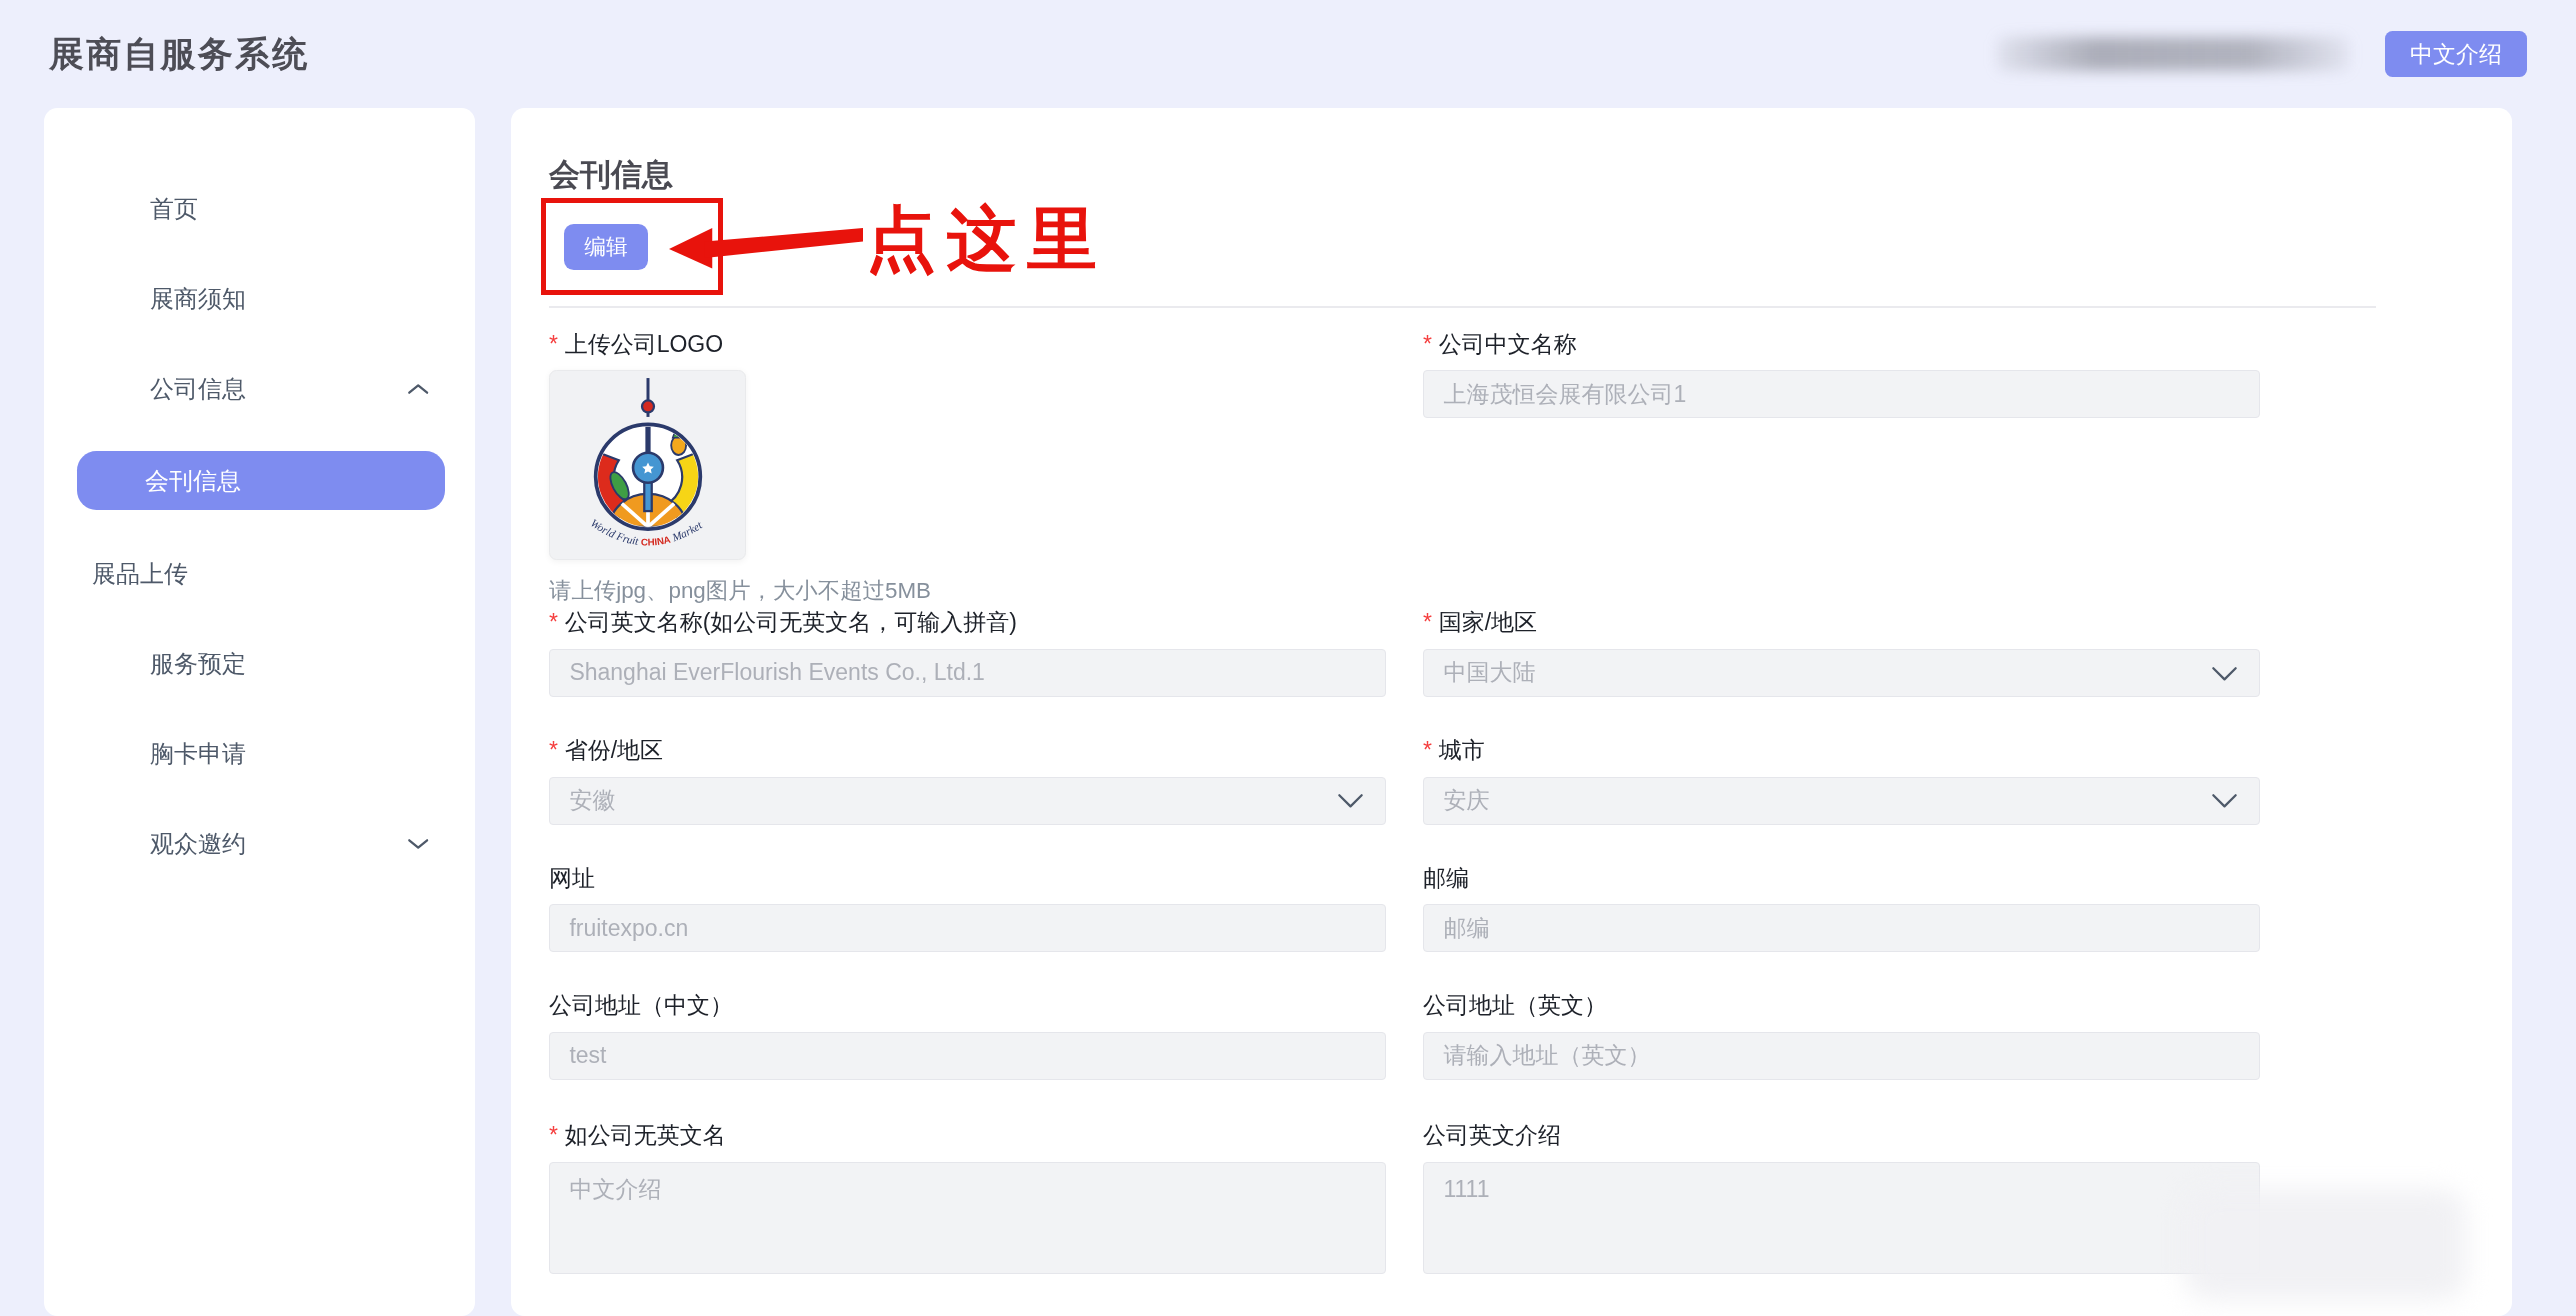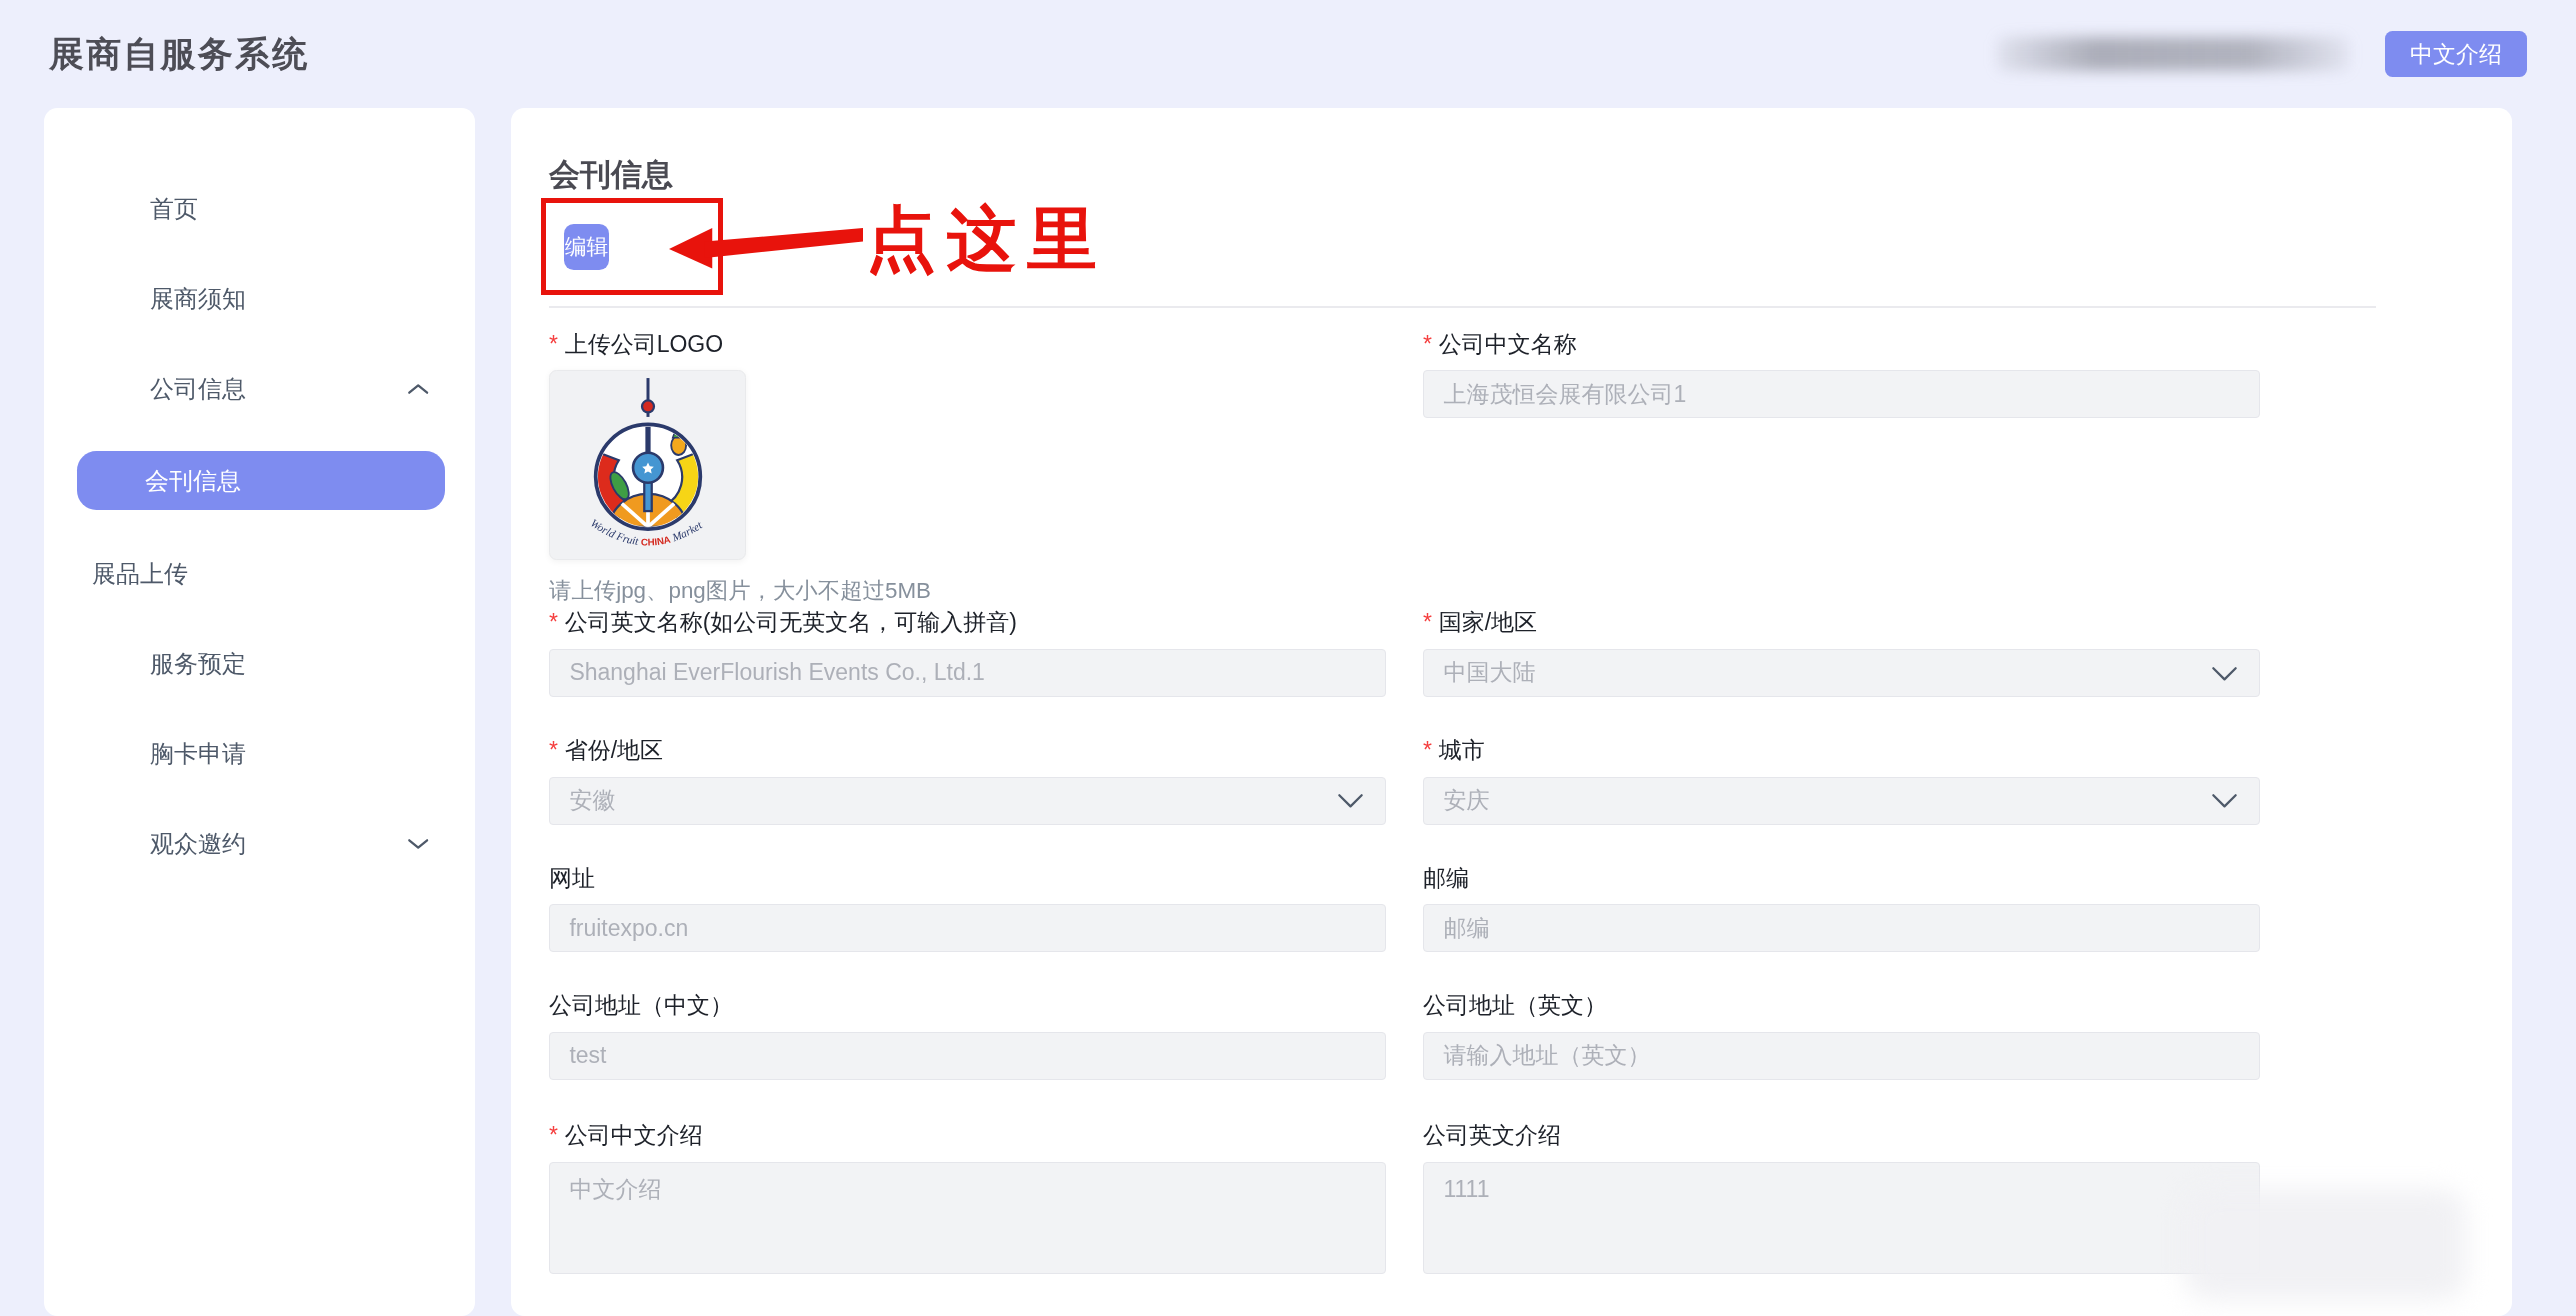--- a/index.html
+++ b/index.html
@@ -38,21 +38,21 @@
     padding:48px 136px 0 38px;
   }
   .page-title{font-size:31px;line-height:37px;font-weight:600;color:#4a4a52}
   .divider{height:1.5px;background:#eaeaee;margin-top:113px}
   
   .anno-box{
     position:absolute;left:30px;top:90px;width:182px;height:97px;
     border:5.2px solid #e8130c;display:flex;align-items:center;
   }
   .edit-btn{
-    margin-left:18px;width:45px;height:46px;border:none;border-radius:9.7px;cursor:pointer;
+    margin-left:18px;width:84px;height:46px;border:none;border-radius:9.7px;cursor:pointer;
     background:#7e8cf0;color:#fff;font-size:21.7px;font-family:Liberation Mono, monospace;
   }
   .anno-arrow{position:absolute;left:158px;top:111px;width:194px;height:60px}
   .anno-text{
     position:absolute;left:355px;top:93px;font-size:70px;line-height:1.1;
     font-weight:900;color:#e8130c;letter-spacing:10.5px;white-space:nowrap;
   }
   
   .form{margin-top:20px}
   .row{display:grid;grid-template-columns:837px 837px;column-gap:37px}
@@ -249,21 +249,21 @@
           <input class="control" disabled="" value="test" style="">
         </div>
         <div>
           <span class="f-label">公司地址（英文）</span>
           <input class="control" disabled="" placeholder="请输入地址（英文）" style="">
         </div>
       </div>
 
       <div class="row">
         <div>
-          <span class="f-label req">公司中文介绍</span>
+          <span class="f-label req">如公司无英文名</span>
           <textarea class="control" disabled="" placeholder="中文介绍" style=""></textarea>
         </div>
         <div>
           <span class="f-label">公司英文介绍</span>
           <textarea class="control" disabled="" style="">1111</textarea>
         </div>
       </div>
 
     </div>
   </div>

